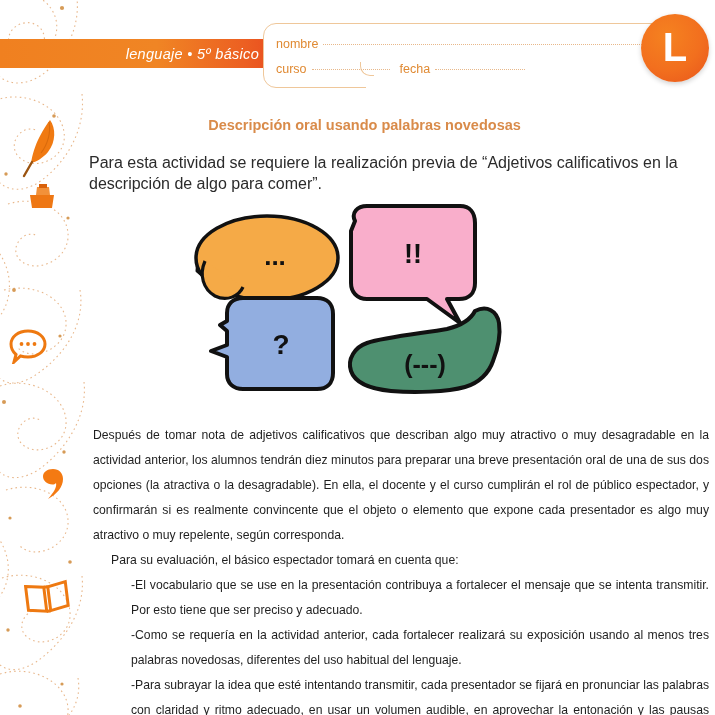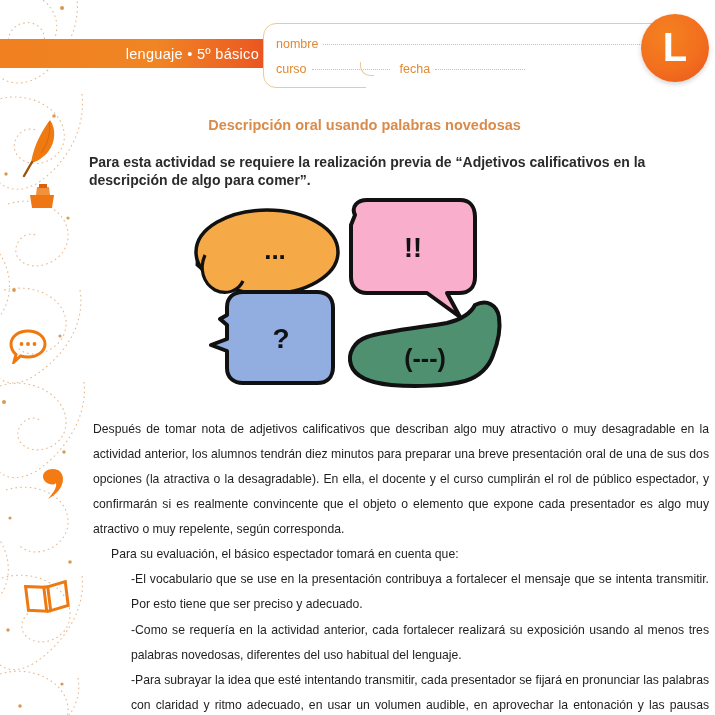--- a/index.html
+++ b/index.html
@@ -51,20 +51,21 @@
     position: absolute;
     left: 0; top: 39px;
     width: 285px; height: 29px;
     background: linear-gradient(to right, #F08020 0%, #F08524 55%, #EC5F22 86%, #E8481E 100%);
     border-radius: 0 14px 14px 0;
     display: flex;
     align-items: center;
     justify-content: flex-end;
     padding-right: 26px;
     box-sizing: border-box;
+    font-style: italic;
   }
   .subject-band .subject-text {
     color: #ffffff;
     font-size: 14.5px;
     letter-spacing: 0.3px;
     white-space: nowrap;
   }
 
   .field-card {
     position: absolute;
@@ -140,25 +141,24 @@
   .worksheet-title {
     text-align: center;
     color: #D98B4A;
     font-size: 14.5px;
     font-weight: bold;
     margin: 17px 0 12px 0;
     padding-left: 14px;
   }
   .intro-line {
     color: #2b2b2b;
-    font-size: 14px;
+    font-size: 16px;
     margin: 20px 0 0 0;
     padding: 0 6px 0 89px;
     line-height: 1.3;
-    font-weight: bold;
   }
 
   
   .bubbles {
     width: 350px;
     height: 222px;
     margin: 6px auto 0 auto;
     position: relative;
     transform: translateX(-8px);
   }

